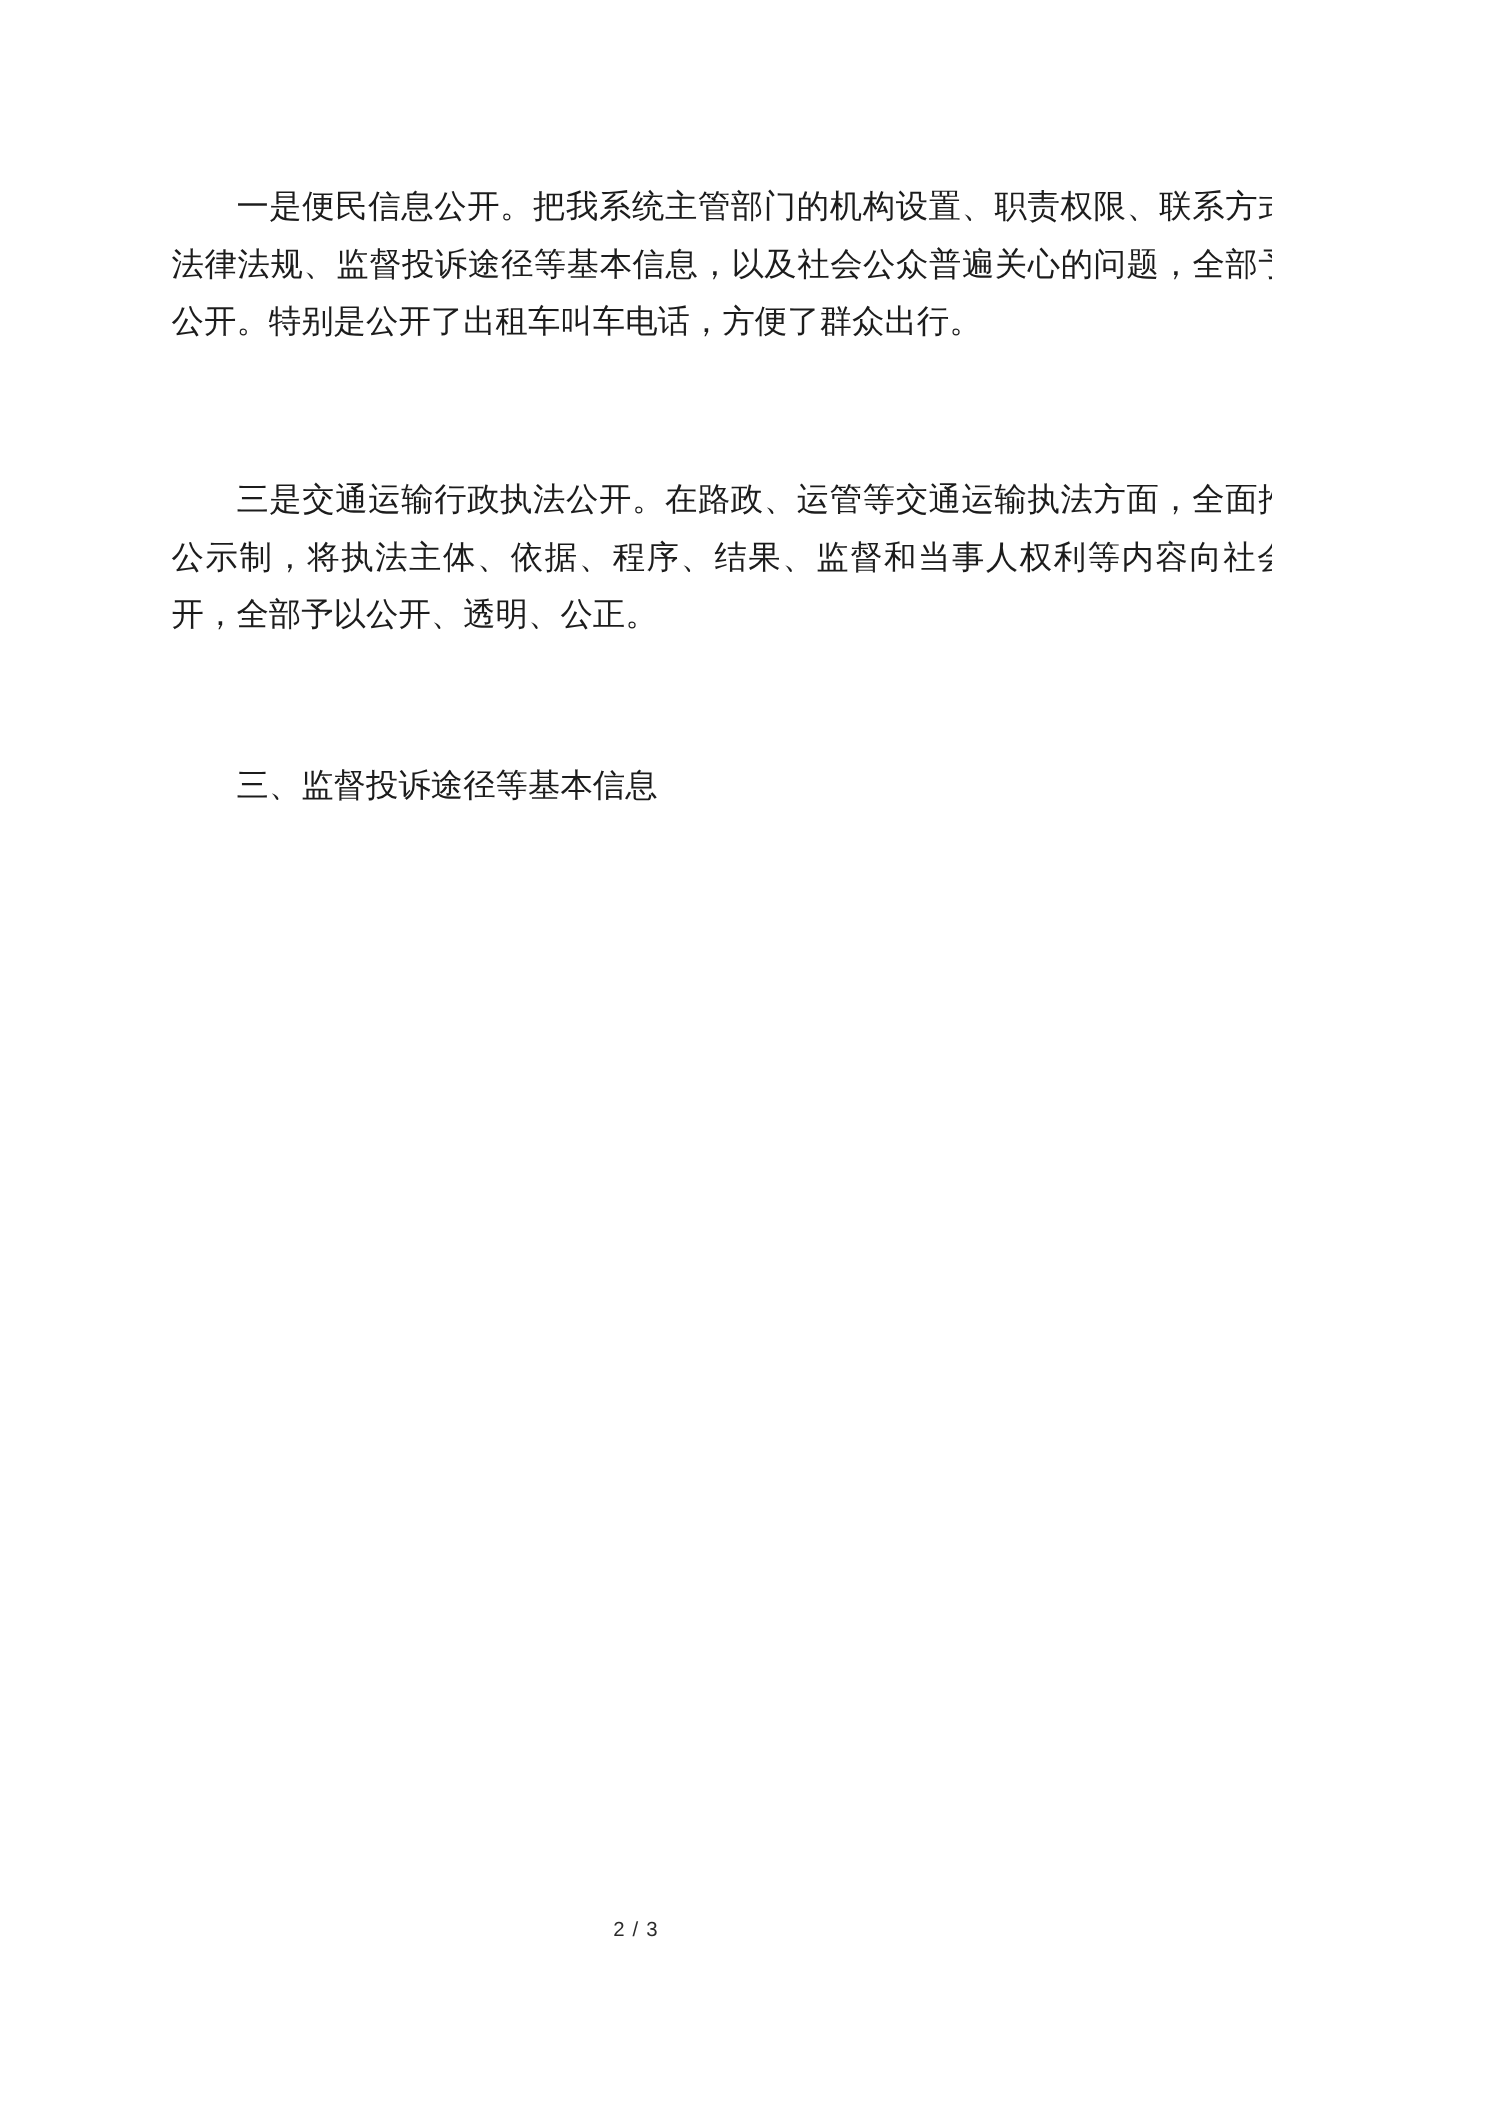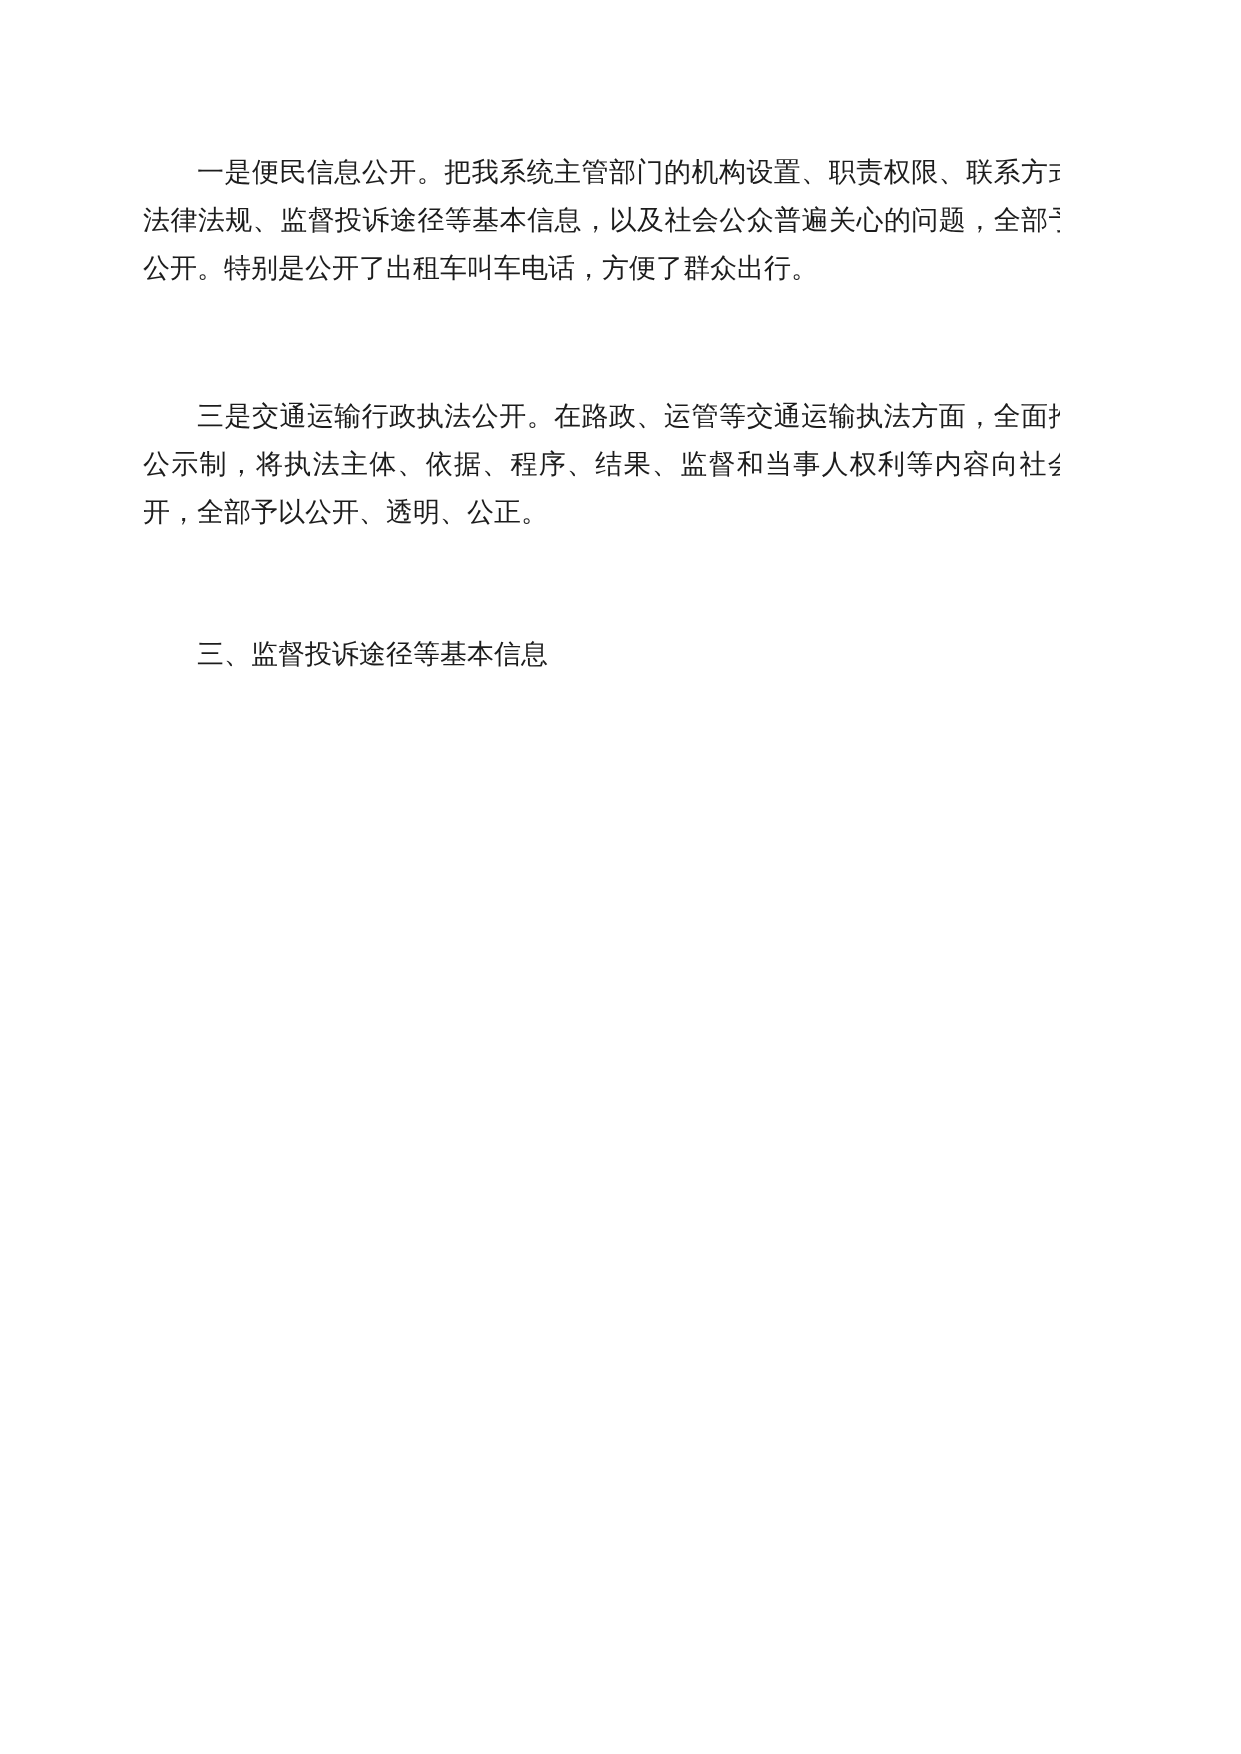--- a/index.html
+++ b/index.html
@@ -55,13 +55,16 @@
 </head>
 <body>
 
 <div class="page">
   <div class="content">
     <p class="body-para">一是便民信息公开。把我系统主管部门的机构设置、职责权限、联系方式、法律法规、监督投诉途径等基本信息，以及社会公众普遍关心的问题，全部予以公开。特别是公开了出租车叫车电话，方便了群众出行。</p>
     <p class="body-para g-p3">三是交通运输行政执法公开。在路政、运管等交通运输执法方面，全面推行公示制，将执法主体、依据、程序、结果、监督和当事人权利等内容向社会公开，全部予以公开、透明、公正。</p>
     <p class="heading g-h3">三、监督投诉途径等基本信息</p>
   </div>
 
+  <div class="footer">
+    <span>2 / 3</span>
+  </div>
 </div>
 
 </body></html>

